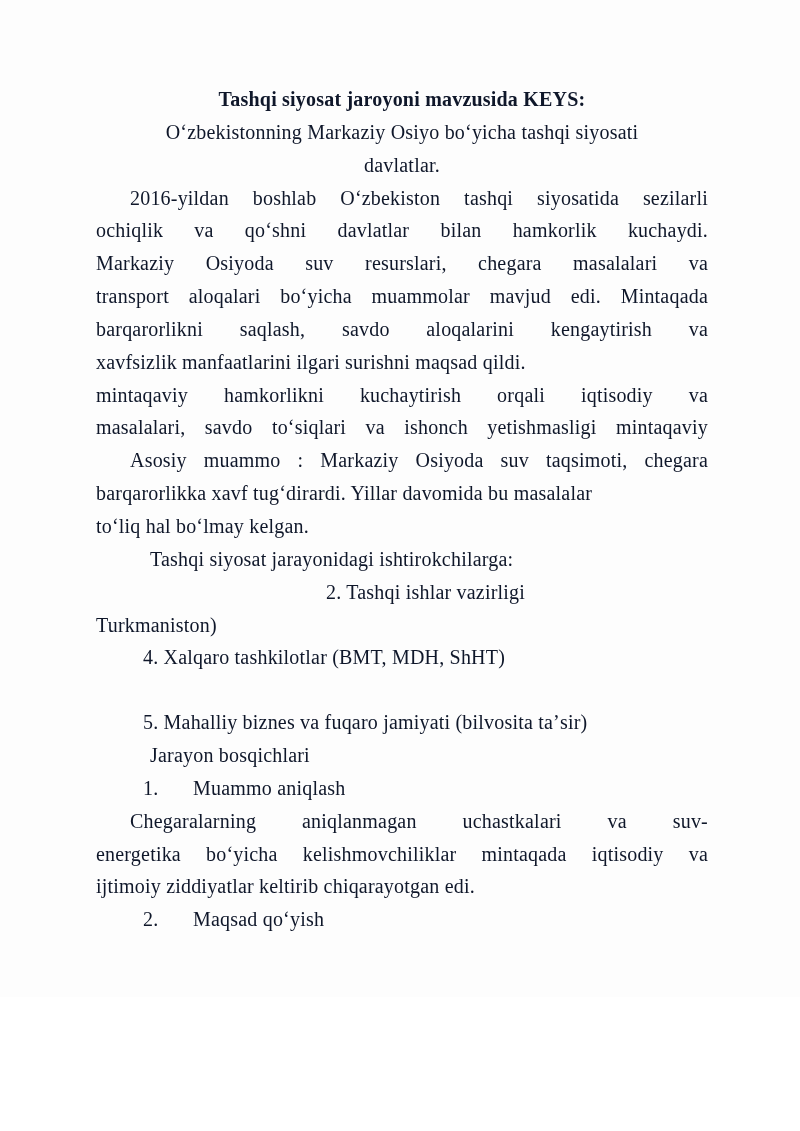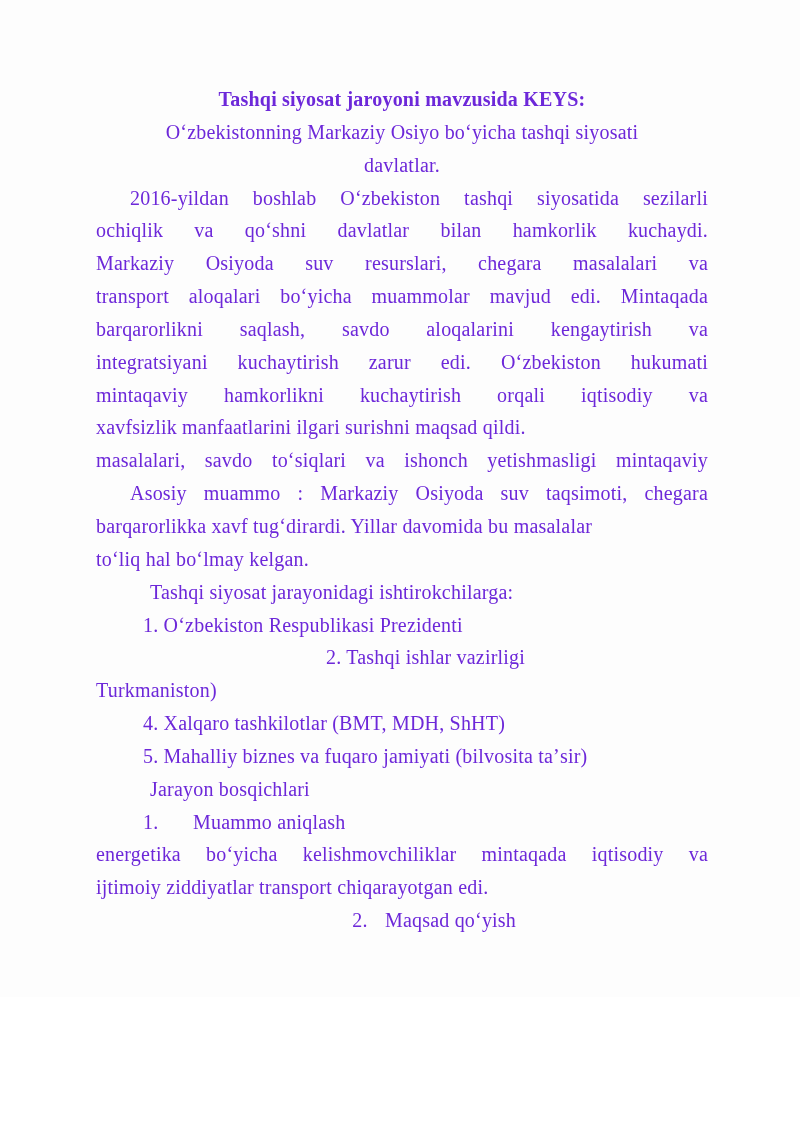--- a/index.html
+++ b/index.html
@@ -6,21 +6,21 @@
     margin: 0;
     padding: 0;
     background: #ffffff;
   }
   #page {
     position: relative;
     width: 800px;
     height: 997px;
     background: #fdfdfd;
     font-family: "Liberation Serif", "DejaVu Serif", serif;
-    color: #6d28d9;
+    color: #0f172a;
     overflow: hidden;
   }
   #text-block {
     position: absolute;
     left: 96px;
     top: 83px;
     width: 612px;
     font-size: 20px;
     letter-spacing: 0.2px;
   }
@@ -53,33 +53,32 @@
   <div id="text-block">
     <div class="line center bold">Tashqi siyosat jaroyoni mavzusida KEYS:</div>
     <div class="line center">Oʻzbekistonning Markaziy Osiyo boʻyicha tashqi siyosati</div>
     <div class="line center">davlatlar.</div>
     <div id="body-lines">
         <div class="line j" style="text-indent: 34px;">2016-yildan boshlab Oʻzbekiston tashqi siyosatida sezilarli</div>
         <div class="line j">ochiqlik va qoʻshni davlatlar bilan hamkorlik kuchaydi.</div>
         <div class="line j">Markaziy Osiyoda suv resurslari, chegara masalalari va</div>
         <div class="line j">transport aloqalari boʻyicha muammolar mavjud edi. Mintaqada</div>
         <div class="line j">barqarorlikni saqlash, savdo aloqalarini kengaytirish va</div>
-        <div class="line j">integratsiyani kuchaytirish zarur edi. Oʻzbekiston hukumati</div>
+        <div class="line">xavfsizlik manfaatlarini ilgari surishni maqsad qildi.</div>
         <div class="line j">mintaqaviy hamkorlikni kuchaytirish orqali iqtisodiy va</div>
-        <div class="line">xavfsizlik manfaatlarini ilgari surishni maqsad qildi.</div>
         <div class="line j">masalalari, savdo toʻsiqlari va ishonch yetishmasligi mintaqaviy</div>
         <div class="line j" style="text-indent: 34px;">Asosiy muammo : Markaziy Osiyoda suv taqsimoti, chegara</div>
         <div class="line">barqarorlikka xavf tugʻdirardi. Yillar davomida bu masalalar</div>
         <div class="line">toʻliq hal boʻlmay kelgan.</div>
         <div class="line" style="text-indent: 54px;">Tashqi siyosat jarayonidagi ishtirokchilarga:</div>
-        <div class="line" style="text-indent: 47px;">1. Oʻzbekiston Respublikasi Prezidenti</div>
         <div class="line" style="text-indent: 47px; text-align: center;">2. Tashqi ishlar vazirligi</div>
         <div class="line">Turkmaniston)</div>
         <div class="line" style="text-indent: 47px;">4. Xalqaro tashkilotlar (BMT, MDH, ShHT)</div>
-        <div class="line" style="text-indent: 47px;">5. Mahalliy biznes va fuqaro jamiyati (bilvosita taʼsir)</div>
+        <div class="line" style="text-indent: 47px; margin-top: 32px;">5. Mahalliy biznes va fuqaro jamiyati (bilvosita taʼsir)</div>
         <div class="line" style="text-indent: 54px;">Jarayon bosqichlari</div>
         <div class="line" style="text-indent: 47px;"><span class="num">1.</span>Muammo aniqlash</div>
+        <div class="line j" style="text-indent: 34px;">Chegaralarning aniqlanmagan uchastkalari va suv-</div>
         <div class="line j">energetika boʻyicha kelishmovchiliklar mintaqada iqtisodiy va</div>
-        <div class="line">ijtimoiy ziddiyatlar transport chiqarayotgan edi.</div>
-        <div class="line" style="text-indent: 47px; text-align: center;"><span class="num">2.</span>Maqsad qoʻyish</div>
+        <div class="line">ijtimoiy ziddiyatlar keltirib chiqarayotgan edi.</div>
+        <div class="line" style="text-indent: 47px;"><span class="num">2.</span>Maqsad qoʻyish</div>
       </div>
   </div>
 </div>
 
 </body></html>

